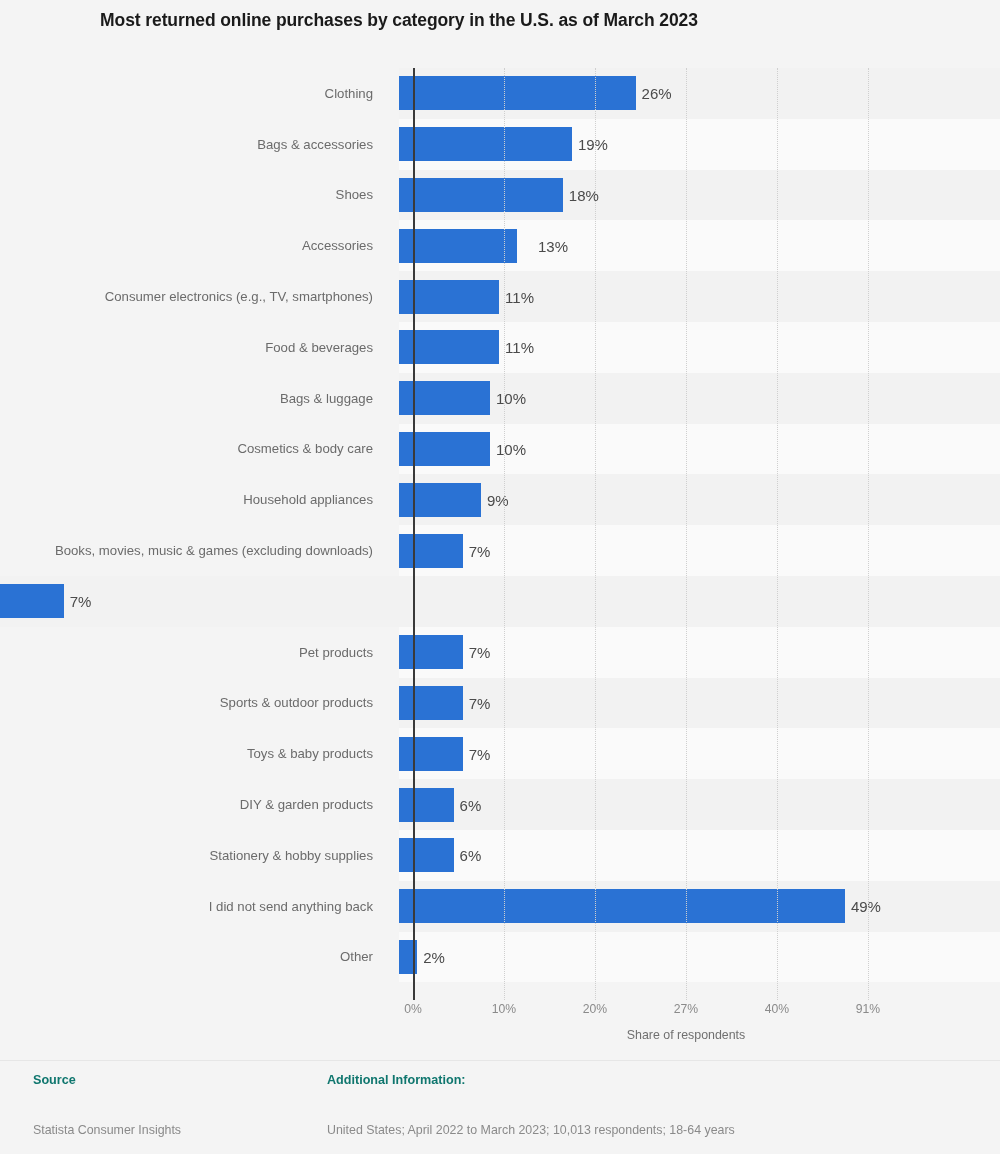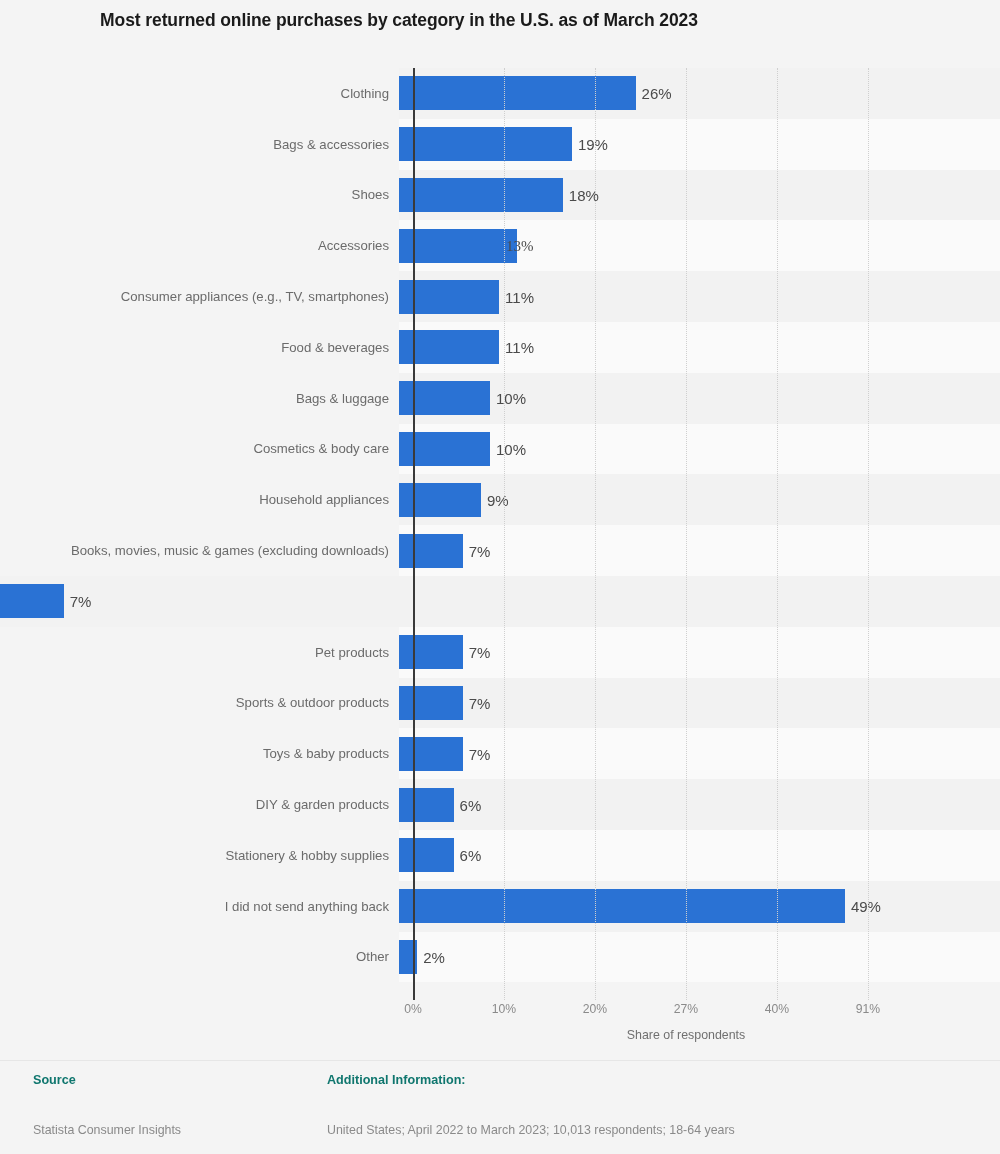--- a/index.html
+++ b/index.html
@@ -50,21 +50,21 @@
     position: relative;
     height: 50.8px;
     display: flex;
     align-items: center;
   }
   .row.band-a { background: #f2f2f2; }
   .row.band-b { background: #fafafa; }
   
   .row-label {
     width: 399px;
-    padding-right: 10px;
+    padding-right: 26px;
     box-sizing: border-box;
     text-align: right;
     font-size: 13.2px;
     line-height: 17px;
     color: #6b6b6b;
     flex: 0 0 auto;
     background: #f4f4f4;
     height: 100%;
     display: flex;
     align-items: center;
@@ -192,25 +192,25 @@
           <div class="row-label">Shoes</div>
           <div class="row-plot">
             <div class="bar" style="width: 163.8px; background: rgb(42, 114, 212);"></div>
             <div class="bar-value" style="left: 169.8px;">18%</div>
           </div>
         </div>
         <div class="row band-b">
           <div class="row-label">Accessories</div>
           <div class="row-plot">
             <div class="bar" style="width: 118.3px; background: rgb(42, 114, 212);"></div>
-            <div class="bar-value" style="left: 107px; font-family: Liberation Serif, serif;">13%</div>
-          </div>
-        </div>
-        <div class="row band-a">
-          <div class="row-label">Consumer appliances (e.g., TV, smartphones)</div>
+            <div class="bar-value" style="left: 139px;">13%</div>
+          </div>
+        </div>
+        <div class="row band-a">
+          <div class="row-label">Consumer electronics (e.g., TV, smartphones)</div>
           <div class="row-plot">
             <div class="bar" style="width: 100.1px; background: rgb(42, 114, 212);"></div>
             <div class="bar-value" style="left: 106.1px;">11%</div>
           </div>
         </div>
         <div class="row band-b">
           <div class="row-label">Food &amp; beverages</div>
           <div class="row-plot">
             <div class="bar" style="width: 100.1px; background: rgb(42, 114, 212);"></div>
             <div class="bar-value" style="left: 106.1px;">11%</div>

